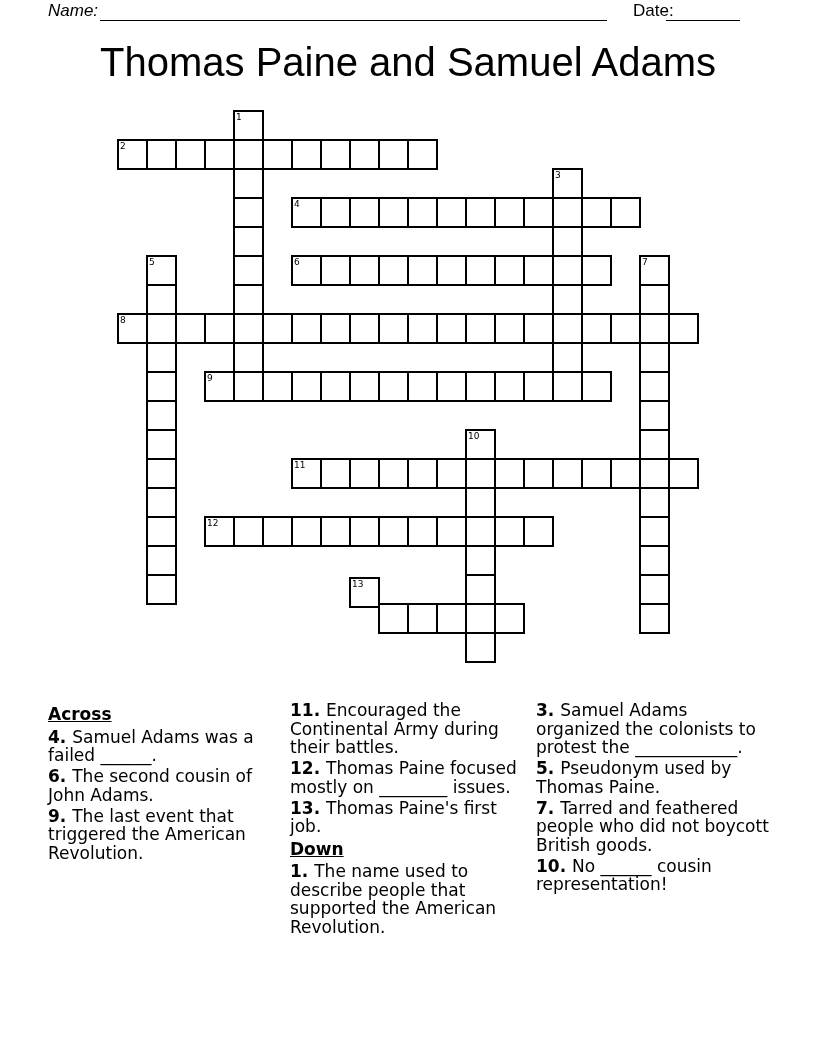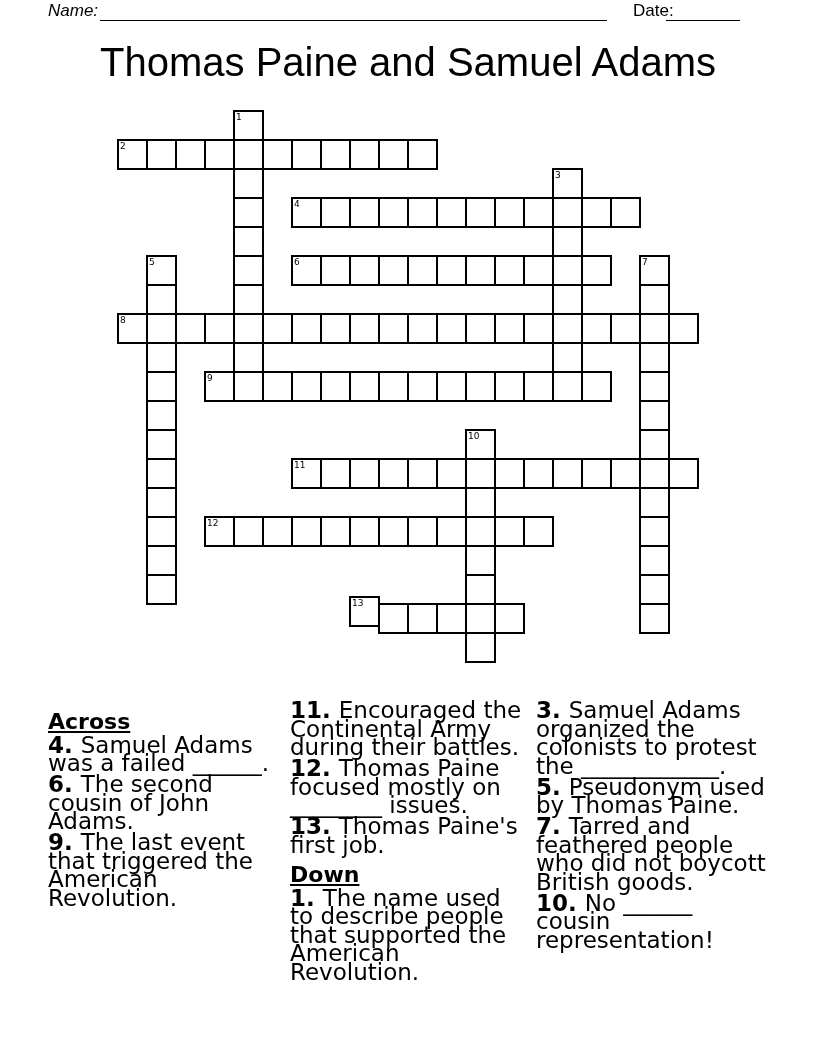--- a/index.html
+++ b/index.html
@@ -33,24 +33,24 @@
     position:absolute;left:1px;top:0px;
     font-size:9px;line-height:10px;font-family:"DejaVu Sans",sans-serif;color:#000;
   }
   
   #clues{position:absolute;left:48px;top:701px;width:730px;}
   .clue-col{position:absolute;top:0;}
   #clue-col-0{left:0;width:228px;}
   #clue-col-1{left:242px;width:236px;}
   #clue-col-2{left:488px;width:236px;}
   .clue-heading{
-    font-size:22px;line-height:18.5px;font-weight:bold;
-    text-decoration:underline;margin:12px 0 4px 0;
-  }
-  .clue{font-size:23px;line-height:18.5px;margin:0 0 2.5px 0;}
+    font-size:17px;line-height:18.5px;font-weight:bold;
+    text-decoration:underline;margin:4px 0 4px 0;
+  }
+  .clue{font-size:17px;line-height:18.5px;margin:0 0 2.5px 0;}
   .clue b{font-weight:bold;}
 </style>
 </head>
 <body>
 
 <div class="page">
 
   <span class="hdr-label" id="name-label">Name:</span>
   <span class="blank-line" id="name-line"></span>
 
@@ -210,21 +210,21 @@
       <div class="cell" style="left: 116px; top: 406px;"></div>
       <div class="cell" style="left: 145px; top: 406px;"></div>
       <div class="cell" style="left: 174px; top: 406px;"></div>
       <div class="cell" style="left: 203px; top: 406px;"></div>
       <div class="cell" style="left: 232px; top: 406px;"></div>
       <div class="cell" style="left: 261px; top: 406px;"></div>
       <div class="cell" style="left: 290px; top: 406px;"></div>
       <div class="cell" style="left: 319px; top: 406px;"></div>
       <div class="cell" style="left: 377px; top: 406px;"></div>
       <div class="cell" style="left: 406px; top: 406px;"></div>
-      <div class="cell" style="left: 232px; top: 486px;">
+      <div class="cell" style="left: 232px; top: 467px;">
         <span class="cellnum">13</span>
       </div>
       <div class="cell" style="left: 261px; top: 493px;"></div>
       <div class="cell" style="left: 290px; top: 493px;"></div>
       <div class="cell" style="left: 319px; top: 493px;"></div>
       <div class="cell" style="left: 377px; top: 493px;"></div>
     </div>
 
   <div id="clues">
     <div class="clue-col" id="clue-col-0">

